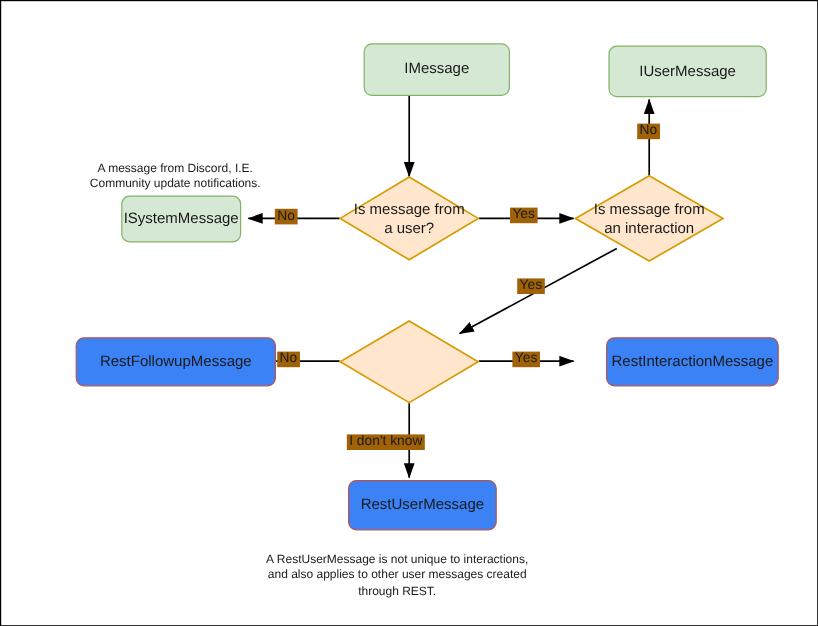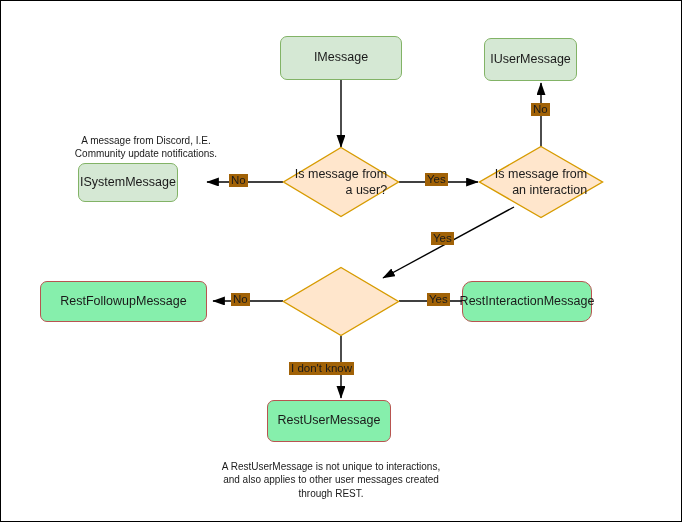--- a/index.html
+++ b/index.html
@@ -31,45 +31,45 @@
     position: absolute;
     box-sizing: border-box;
     display: flex;
     align-items: center;
     justify-content: center;
     text-align: center;
     font-size: 12.5px;
     color: #1a1a1a;
     line-height: 1.25;
     border-radius: 7px;
+    margin-left: 23px;
   }
   .node.green {
     background: #d5e8d4;
     border: 1.2px solid #82b366;
   }
   .node.pink {
-    background: #86efac;
+    background: #3b82f6;
     border: 1.2px solid #b85450;
     text-align: right;
   }
   .diamond {
     position: absolute;
     display: flex;
     align-items: center;
     justify-content: center;
     text-align: center;
   }
   .diamond .dlabel {
     position: relative;
     z-index: 2;
     font-size: 12.5px;
     color: #1a1a1a;
     line-height: 1.3;
     pointer-events: none;
-    text-align: right;
   }
   .diamond svg {
     position: absolute;
     left: 0;
     top: 0;
   }
   .note {
     position: absolute;
     font-size: 10px;
     color: #1a1a1a;
@@ -137,33 +137,33 @@
      RestUserMessage --&gt;
     <g>
       <line x1="340" y1="335" x2="340" y2="397" stroke="#000000" stroke-width="1.4" marker-end="url(#arrow)"></line>
     </g>
   </svg>
 
   <div class="node green" style="left:279px; top:35px; width:122px; height:44px;">
     <span>IMessage</span>
   </div>
 
-  <div class="node green" style="left:483px; top:37px; width:93px; height:43px;">
+  <div class="node green" style="left:483px; top:37px; width:132px; height:43px;">
     <span>IUserMessage</span>
   </div>
 
   <div class="node green" style="left:77px; top:162px; width:100px; height:39px;">
     <span>ISystemMessage</span>
   </div>
 
   <div class="node pink" style="left:39px; top:280px; width:167px; height:41px;">
     <span>RestFollowupMessage</span>
   </div>
 
-  <div class="node pink" style="left:461px; top:280px; width:130px; height:41px;border-radius:10px;">
+  <div class="node pink" style="left:481px; top:280px; width:144px; height:41px;">
     <span>RestInteractionMessage</span>
   </div>
 
   <div class="node pink" style="left:266px; top:399px; width:124px; height:42px;">
     <span>RestUserMessage</span>
   </div>
 
   <div class="diamond" style="left:281px; top:145px; width:118px; height:72px;">
     <svg width="118" height="72" viewBox="0 0 118 72">
       <polygon points="59,1.5 116.5,36 59,70.5 1.5,36" fill="#ffe6cc" stroke="#d79b00" stroke-width="1.4"></polygon>

